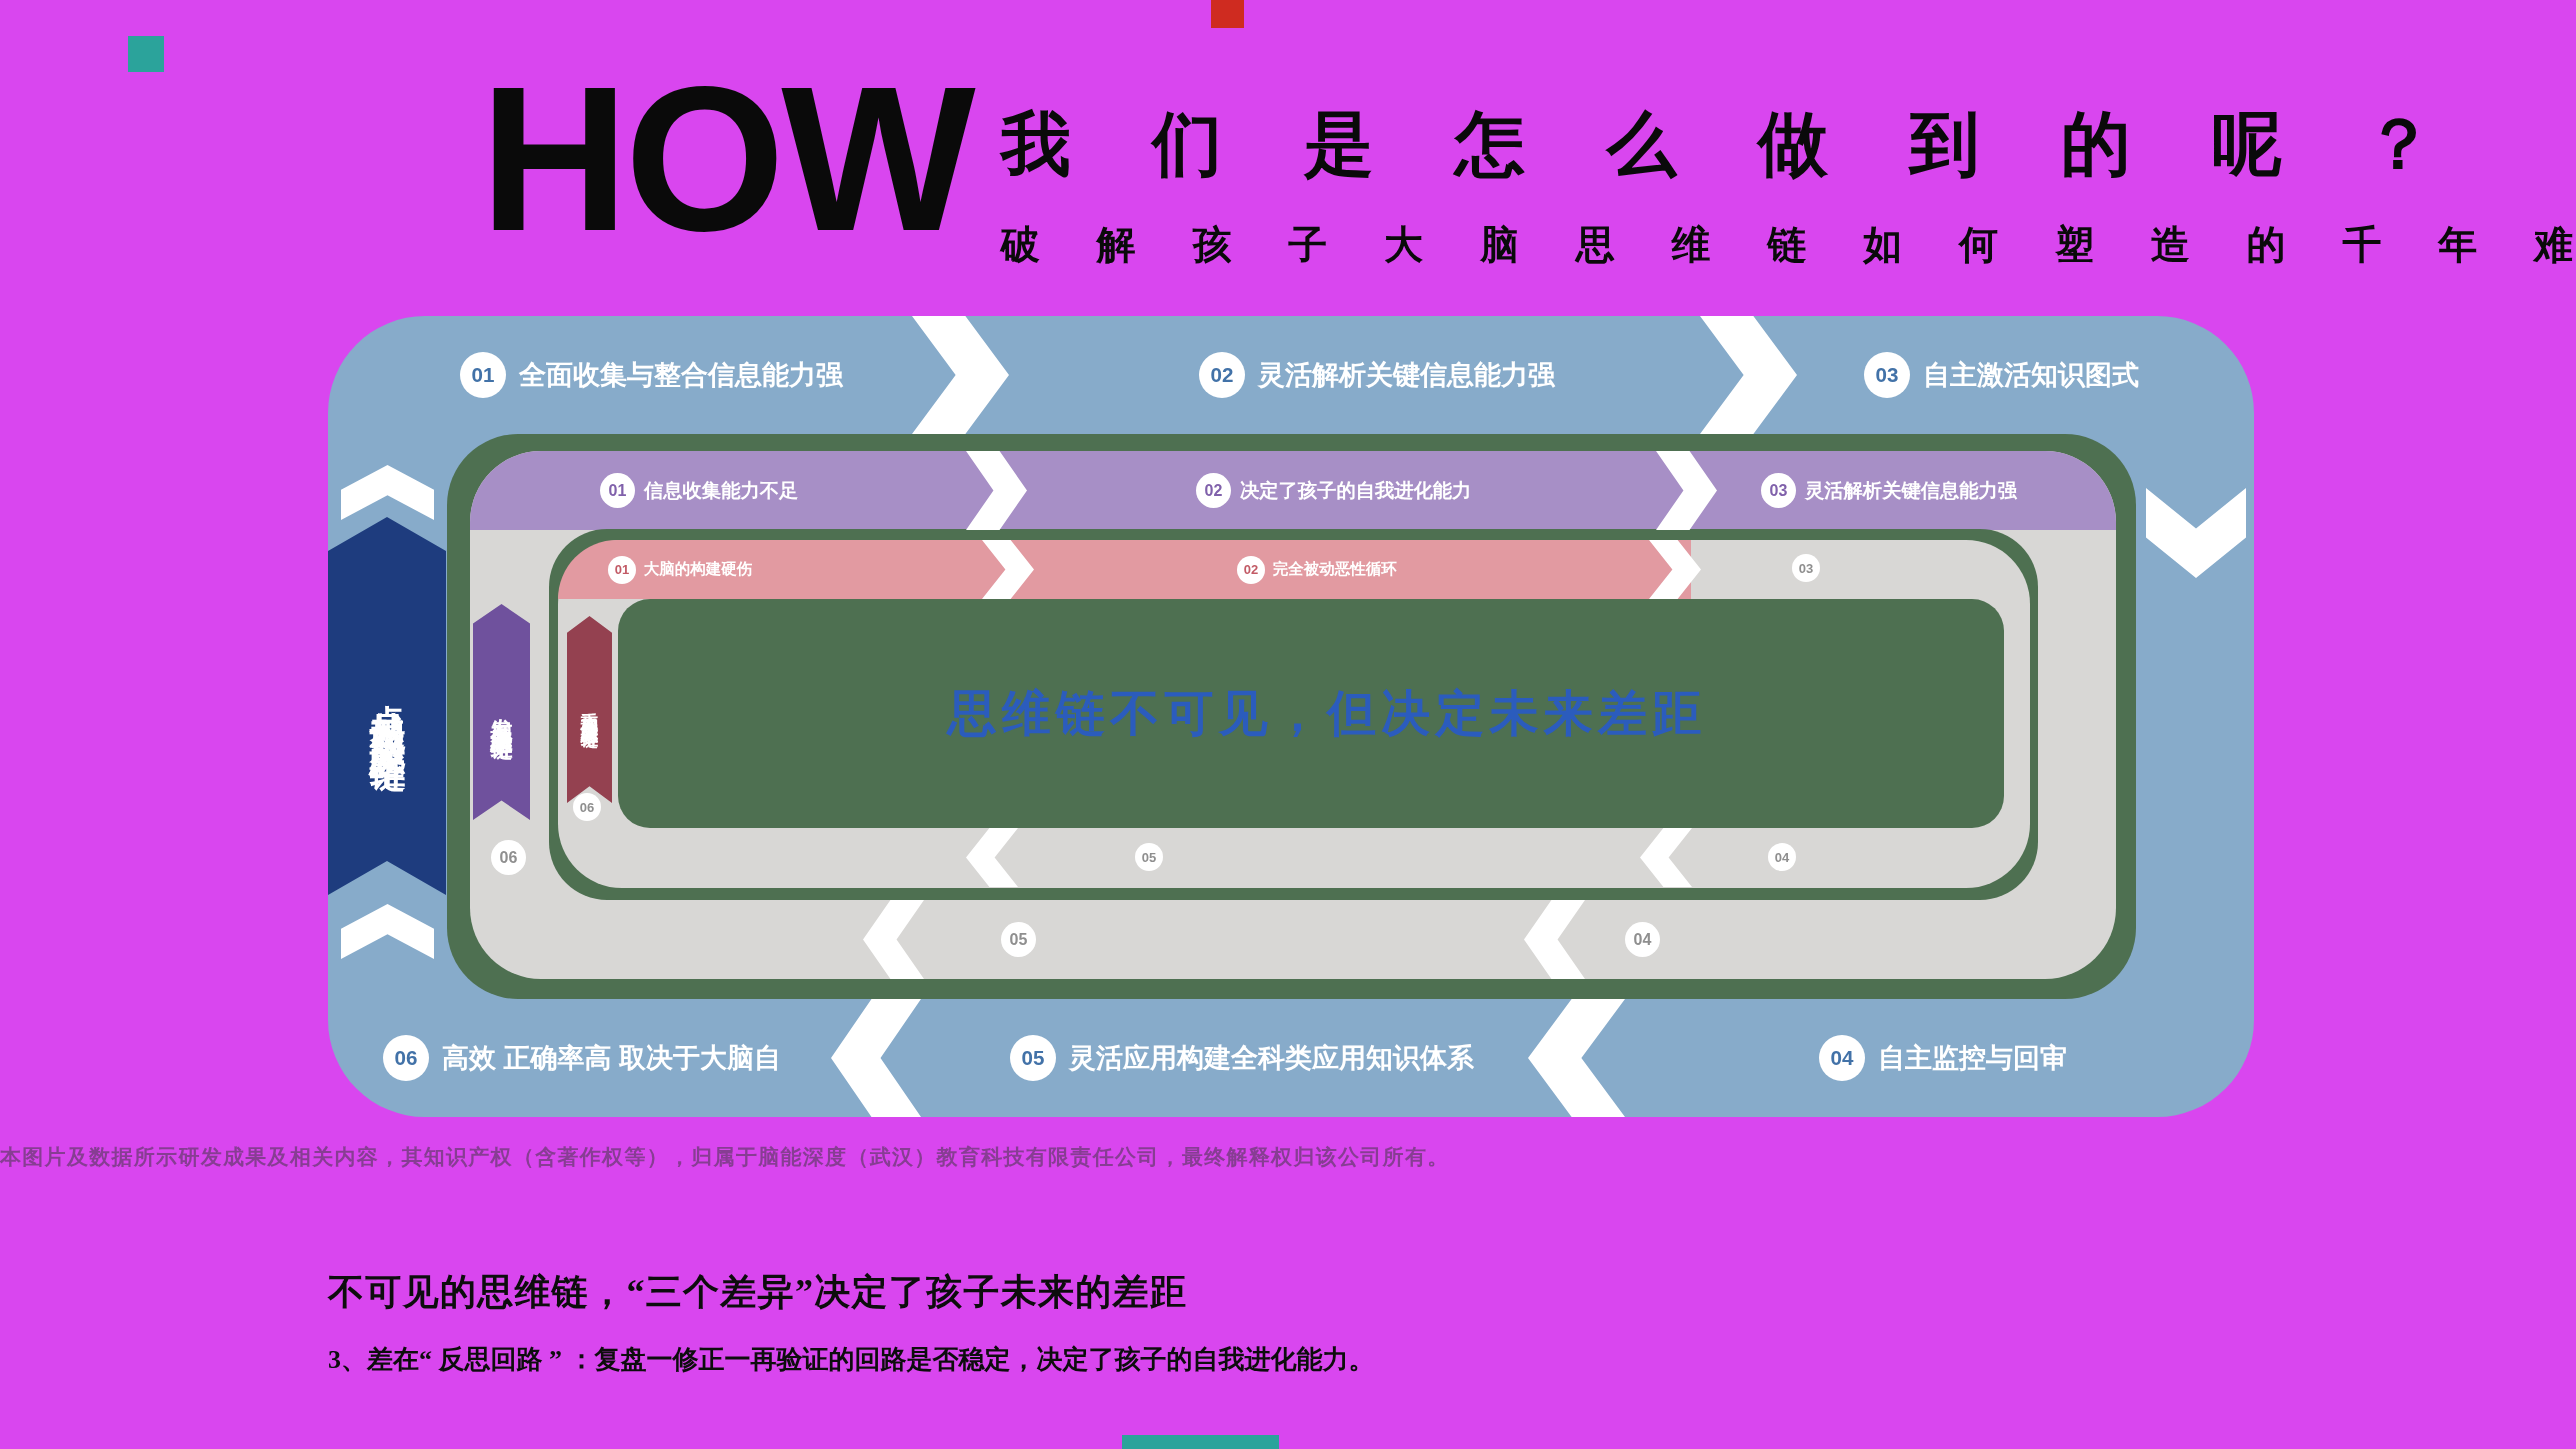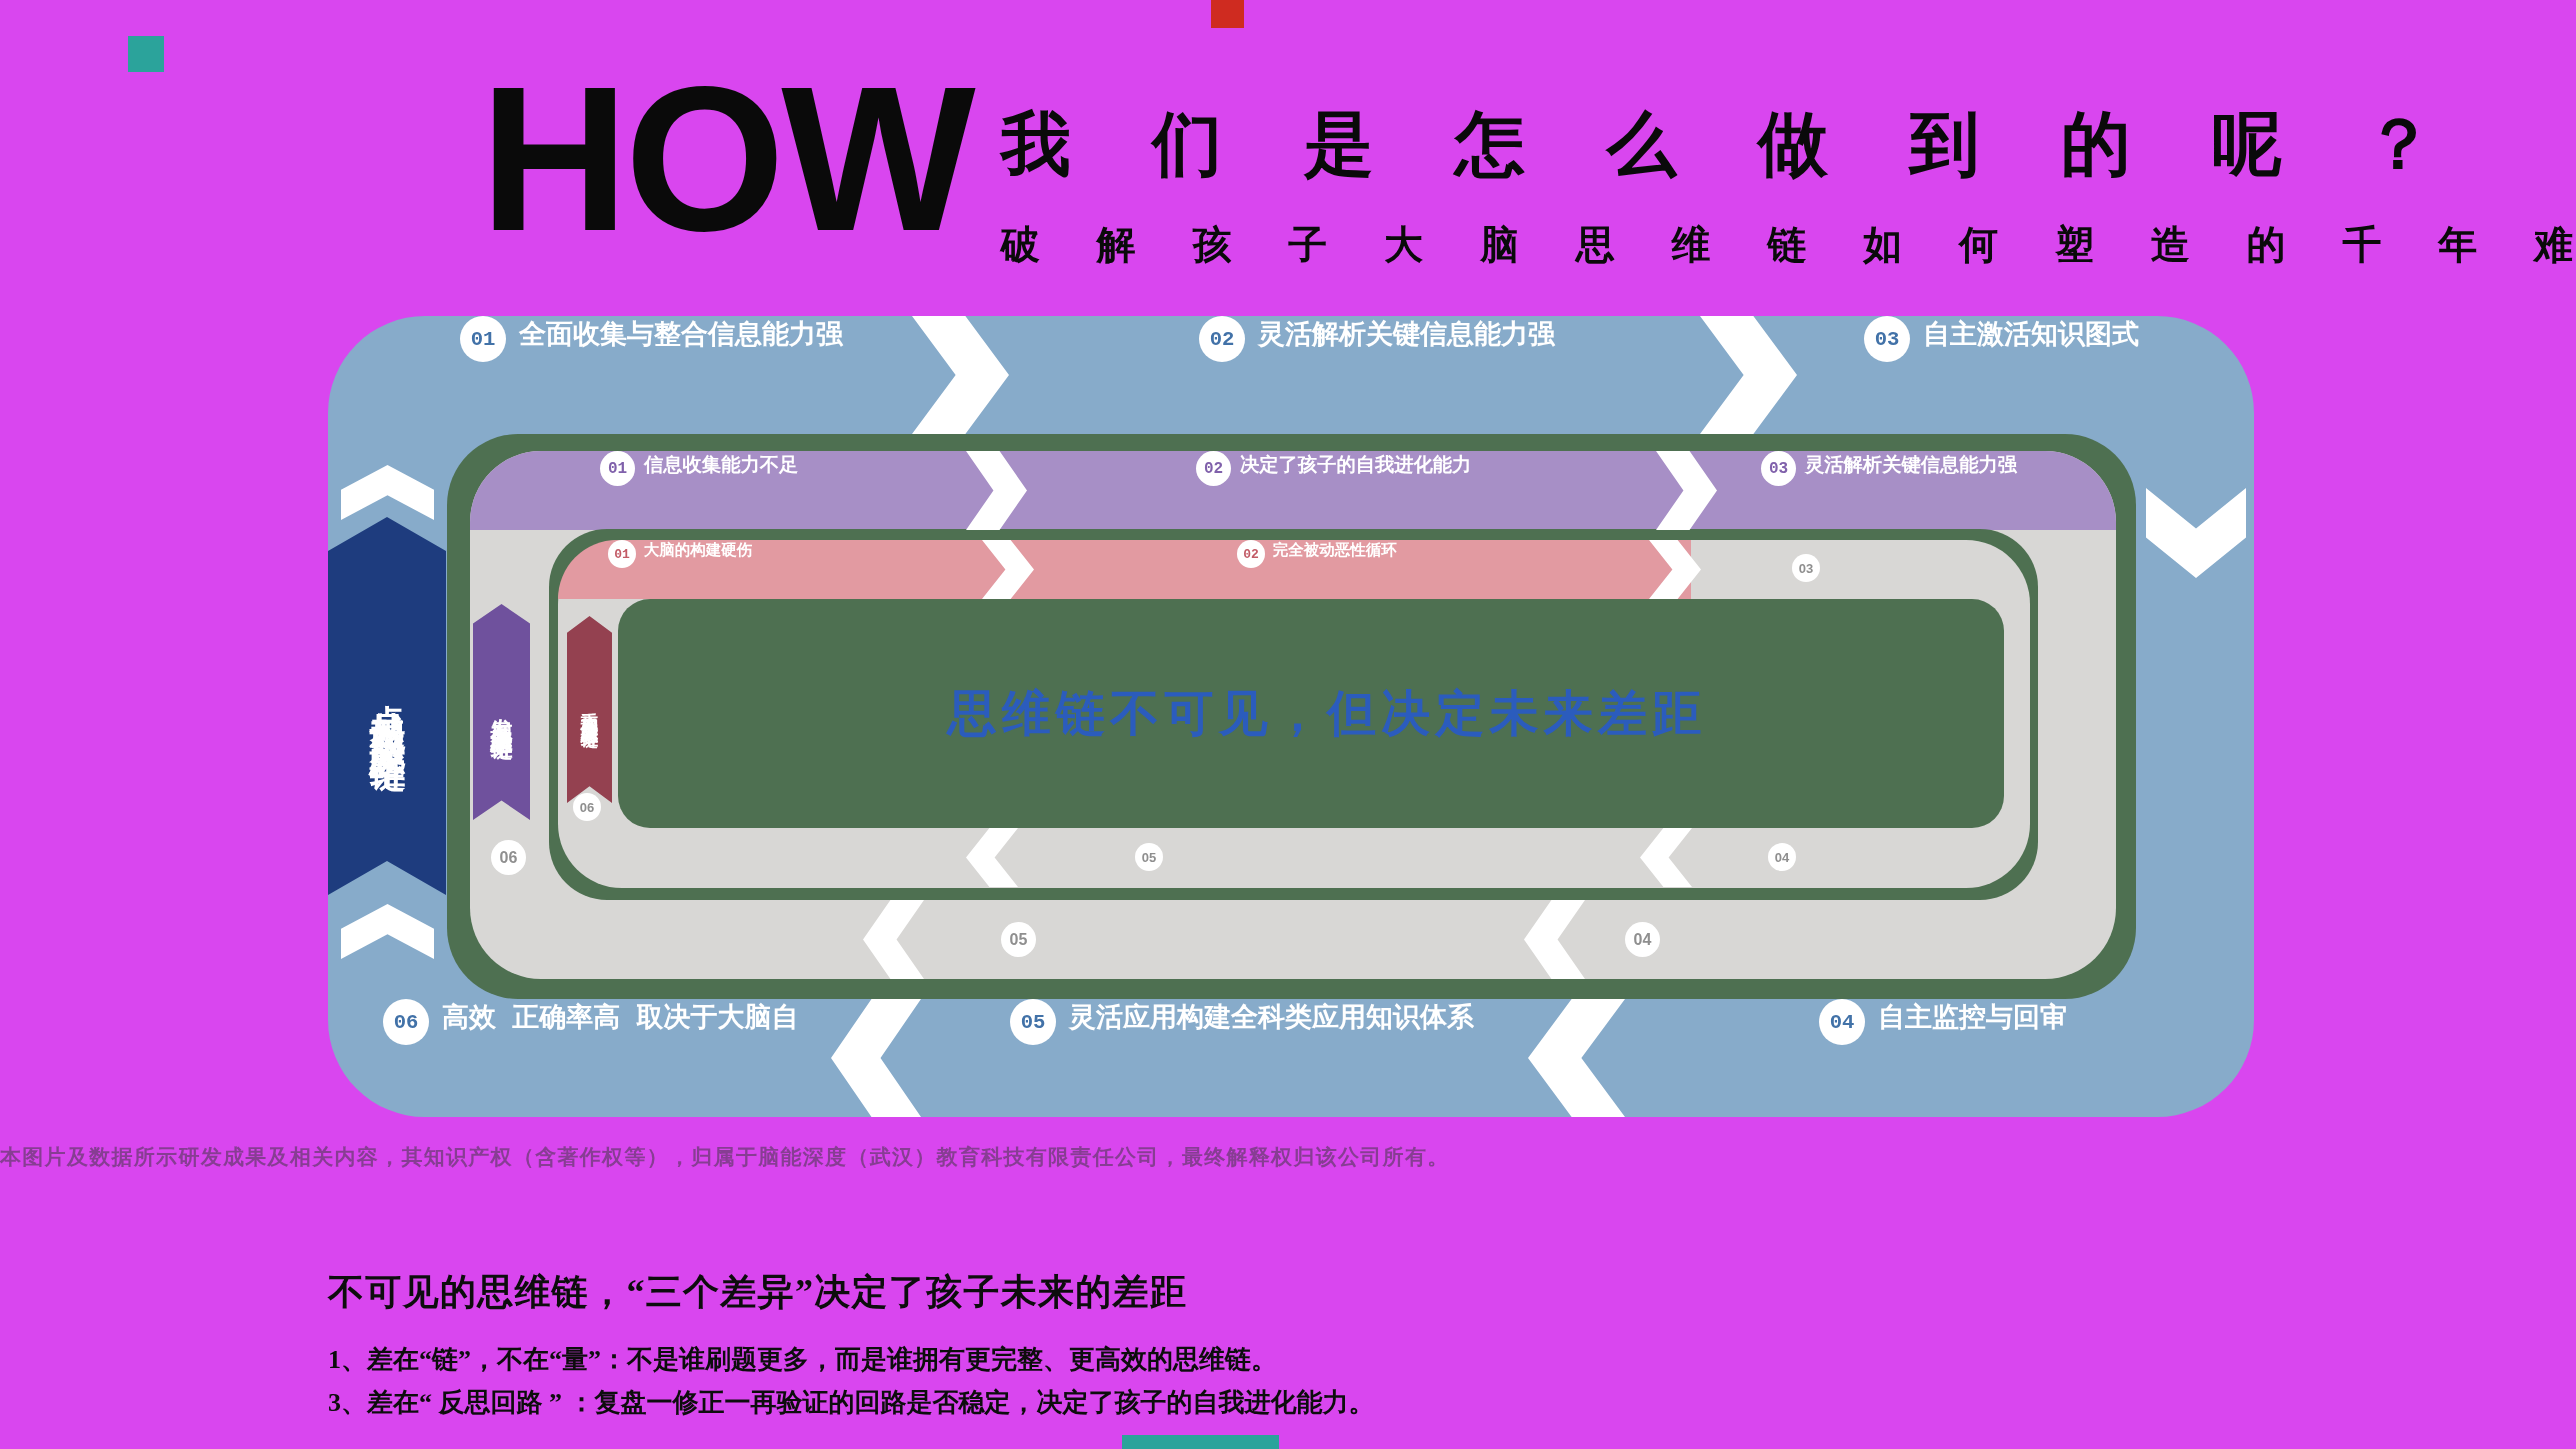--- a/index.html
+++ b/index.html
@@ -28,21 +28,21 @@
 
   
   .banner{clip-path:polygon(0 9%,50% 0,100% 9%,100% 100%,50% 91%,0 100%);}
   .vlabel{position:absolute;display:flex;align-items:center;justify-content:center;color:#fff;
           writing-mode:vertical-rl;text-orientation:upright;font-weight:700;}
   .v-navy{left:328px;top:517px;width:118px;height:378px;background:#1e3c7e;font-size:36px;letter-spacing:7.7px;}
   .v-purple{left:473px;top:604px;width:57px;height:216px;background:#6f519d;font-size:22px;letter-spacing:2.6px;}
   .v-red{left:567px;top:616px;width:45px;height:187px;background:#944150;font-size:17.4px;letter-spacing:2.6px;}
 
   
-  .flow-item{position:absolute;display:flex;white-space:nowrap;font-family:Liberation Mono, monospace;}
+  .flow-item{position:absolute;display:flex;align-items:center;white-space:nowrap;}
   .fi-blue{height:118px;gap:13px;font-size:27px;font-weight:700;color:#fff;}
   .fi-purple{height:79px;gap:9px;font-size:19.3px;font-weight:700;color:#fff;}
   .fi-pink{height:59px;gap:7.7px;font-size:15.5px;font-weight:700;color:#fff;}
 
   .badge{border-radius:50%;background:#fff;display:flex;align-items:center;justify-content:center;font-weight:700;flex:0 0 auto;}
   .b72{width:46px;height:46px;font-size:20.6px;}
   .b54{width:35px;height:35px;font-size:16px;}
   .b44{width:28px;height:28px;font-size:13px;}
   .n-blue{color:#4272a8;}.n-purple{color:#8061ab;}.n-red{color:#c25b66;}.n-gray{color:#8f8f8f;}
 
@@ -168,19 +168,18 @@
   <div class="chev l" style="left:966px;top:828px;width:52px;height:59px;"></div>
   <div class="chev l" style="left:1640px;top:828px;width:52px;height:59px;"></div>
   <div class="chev l" style="left:863px;top:900px;width:61px;height:79px;"></div>
   <div class="chev l" style="left:1524px;top:900px;width:61px;height:79px;"></div>
 
   <div class="disclaimer">本图片及数据所示研发成果及相关内容，其知识产权（含著作权等），归属于脑能深度（武汉）教育科技有限责任公司，最终解释权归该公司所有。</div>
 
   <div class="analysis">
     <div class="analysis-heading">不可见的思维链，“三个差异”决定了孩子未来的差距</div>
     <div class="analysis-points">
-      <div>1、差在“链”，不在“量”：不是谁刷题更多，而是谁拥有更完整、更高效的思维链。</div>
       <div>3、差在“ 反思回路 ”  ：复盘一修正一再验证的回路是否稳定，决定了孩子的自我进化能力。</div>
     </div>
   </div>
 
 </div>
 
 
 </body></html>

